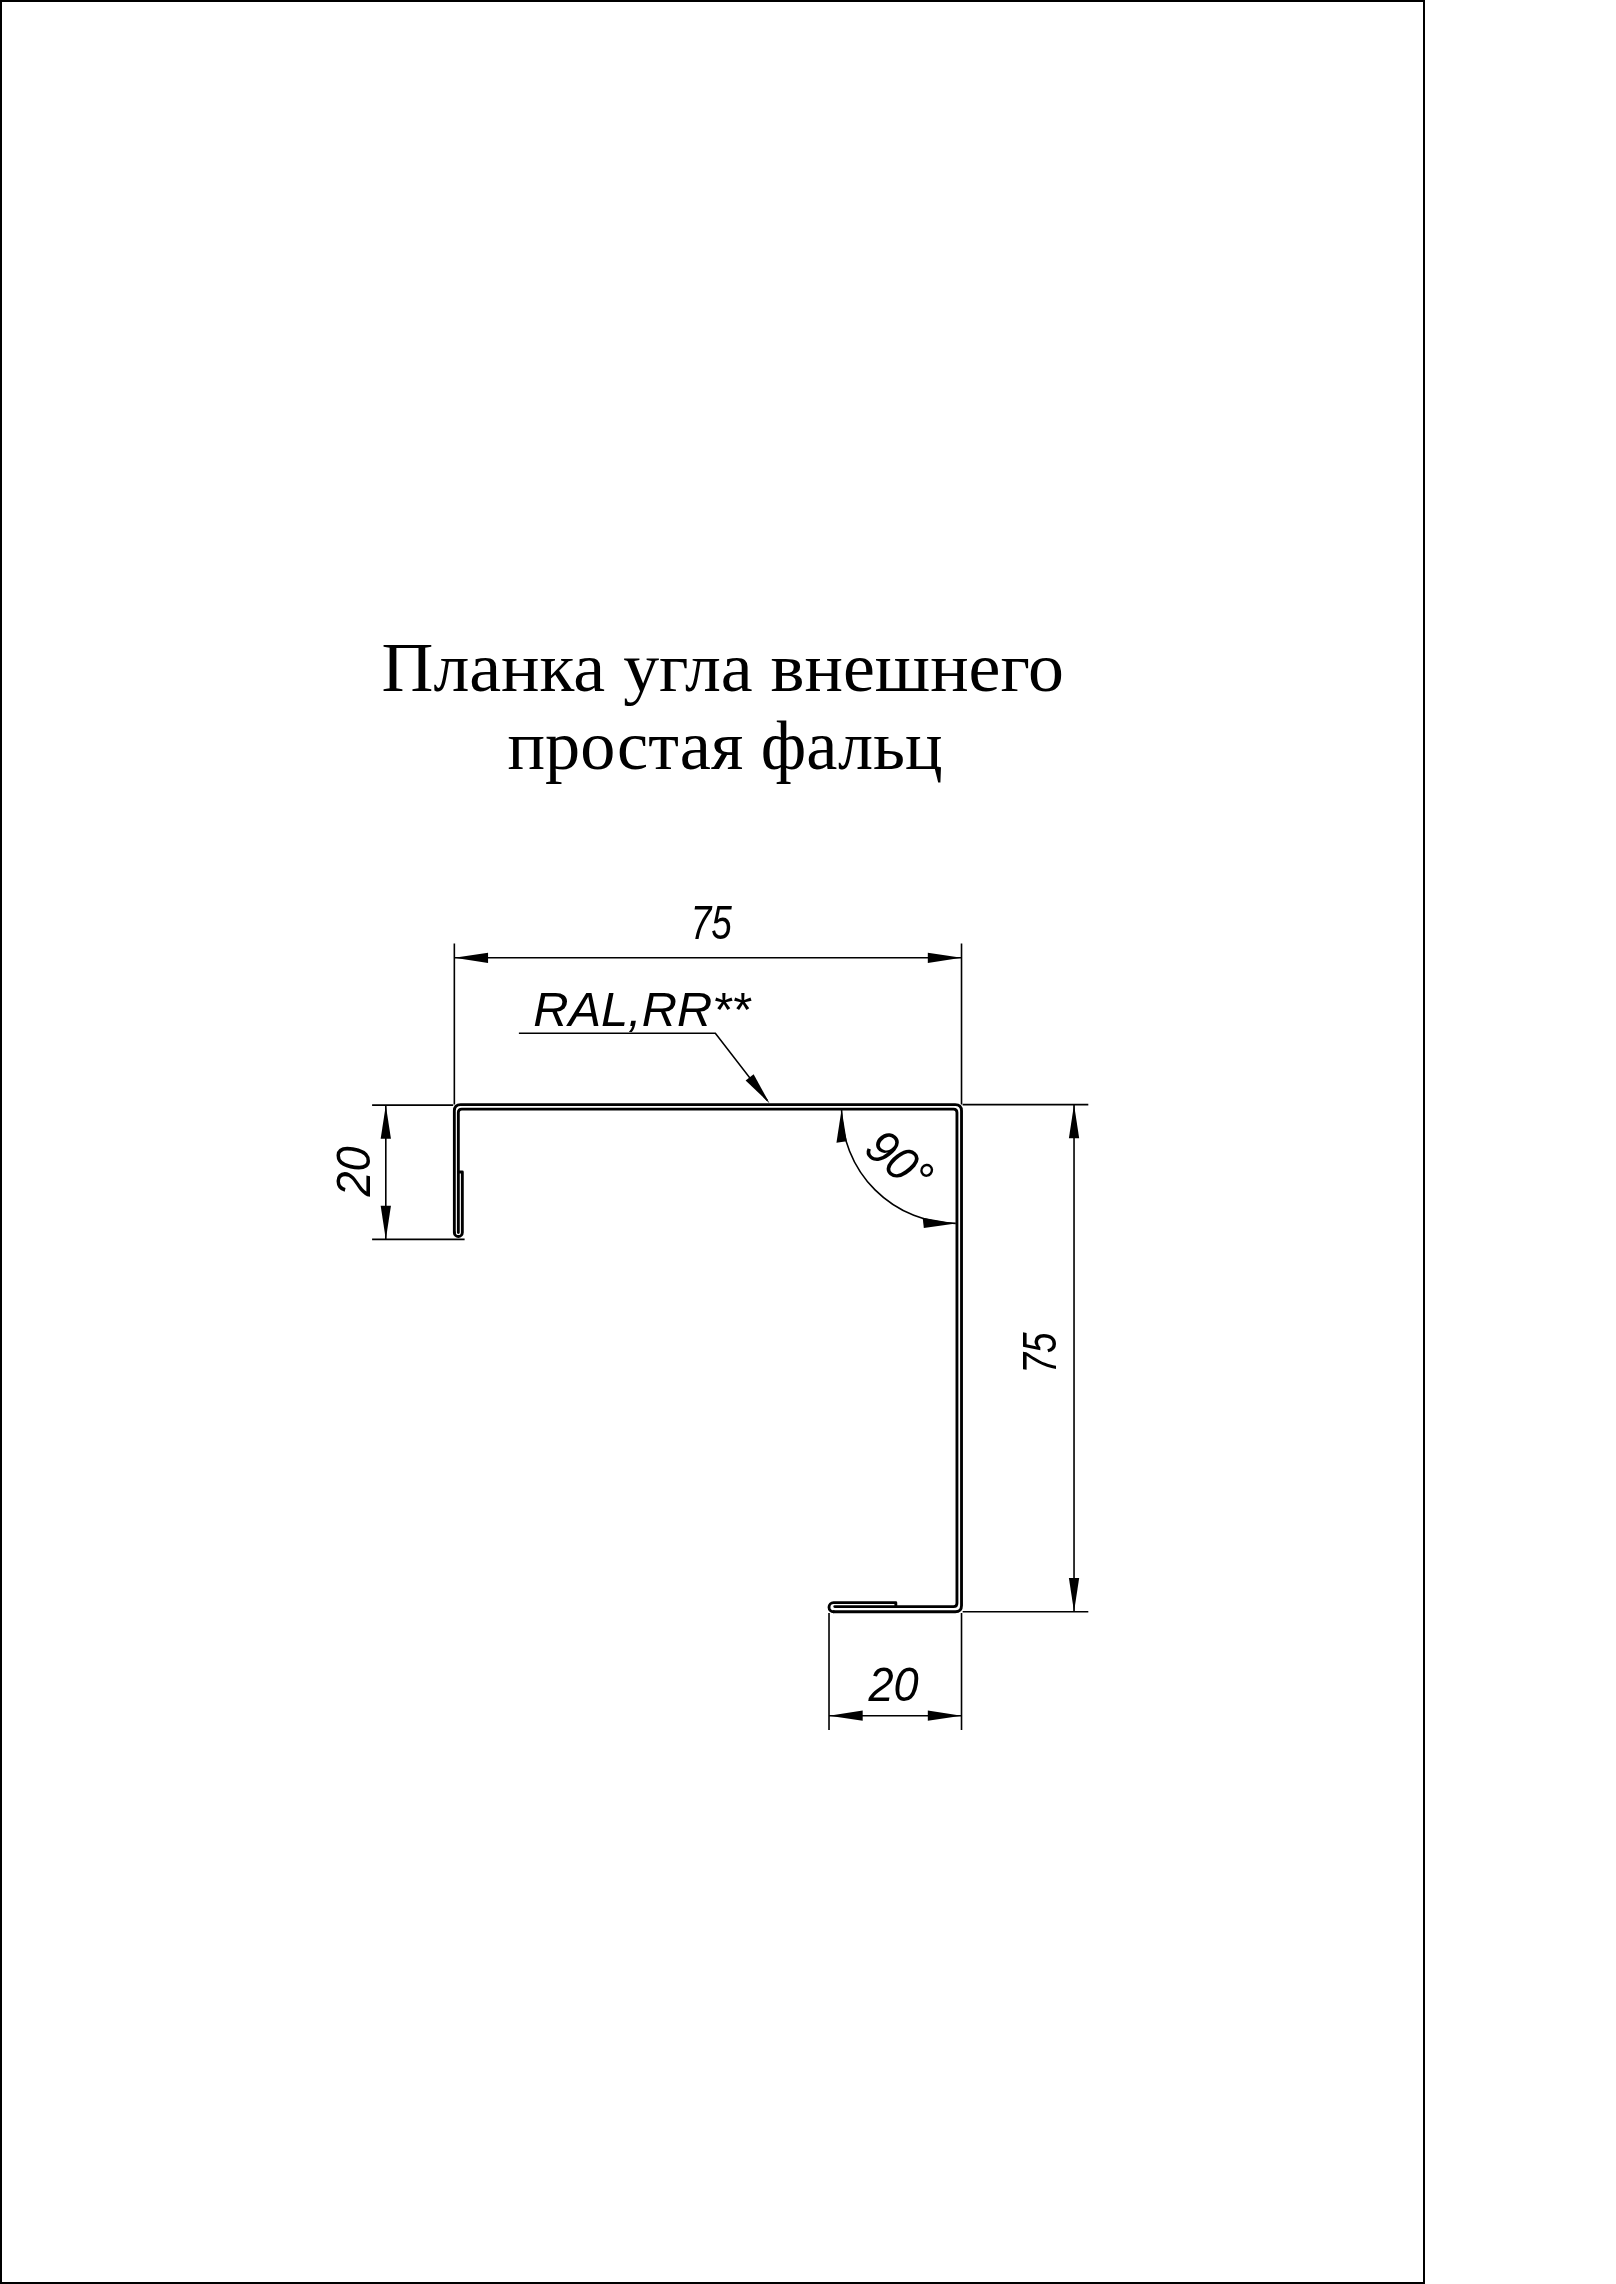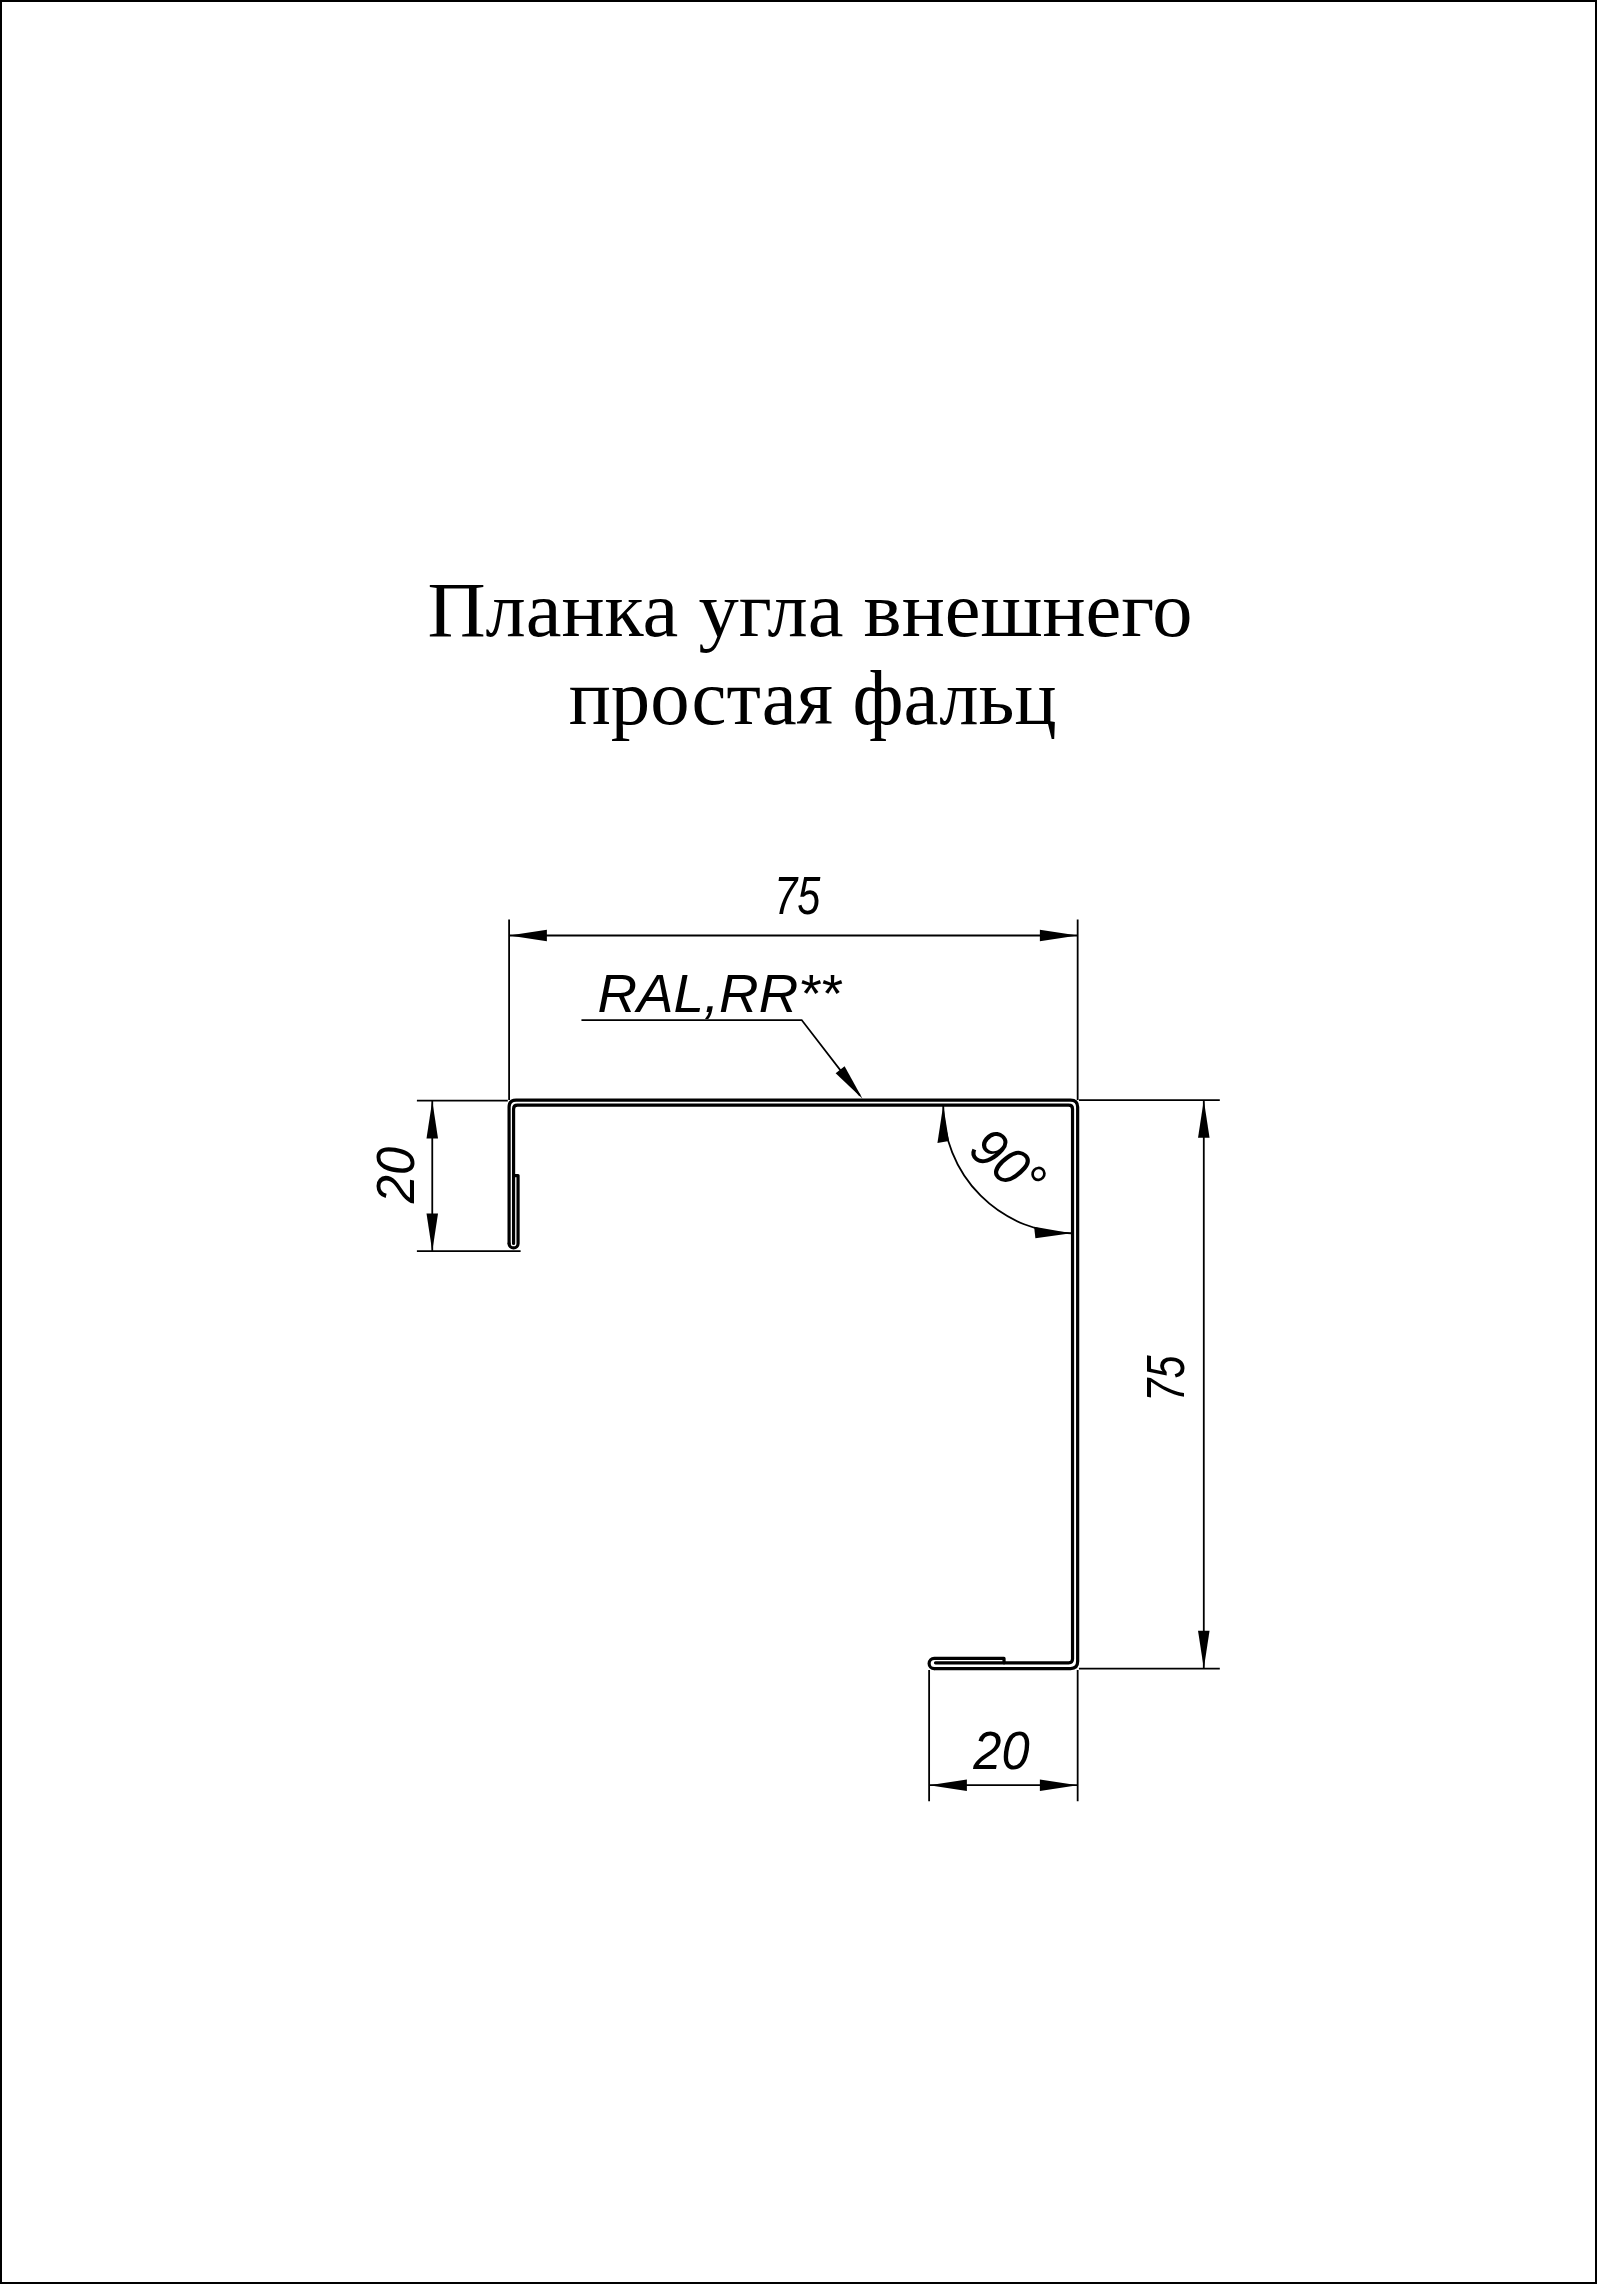--- a/index.html
+++ b/index.html
@@ -1,18 +1,18 @@
 <!DOCTYPE html>
 <html style="font-size:10.4px"><head>
 <meta charset="utf-8">
 <style>
   html,body{margin:0;padding:0;background:#ffffff;}
   .page{
     position:relative;
-    width:1597px;height:2284px;
+    width:1425px;height:2284px;
     box-sizing:border-box;
     border:2.6px solid #000;
     background:#fff;
     overflow:hidden;
   }
   svg{display:block;width:100%;height:100%;}
   .ln-thick{stroke:#000;stroke-width:5;fill:none;stroke-linecap:round;stroke-linejoin:round;}
   .ln-thin{stroke:#000;stroke-width:2.8;fill:none;stroke-linecap:butt;}
   .arrow{fill:#000;stroke:none;}
   .t-title{

